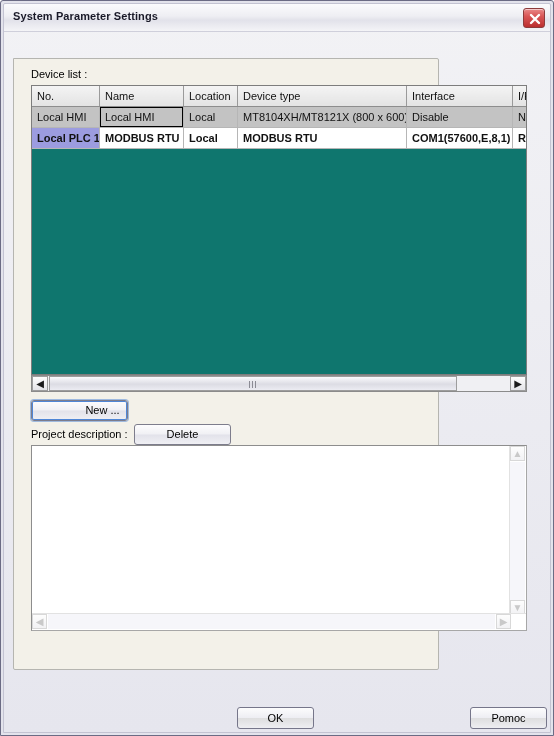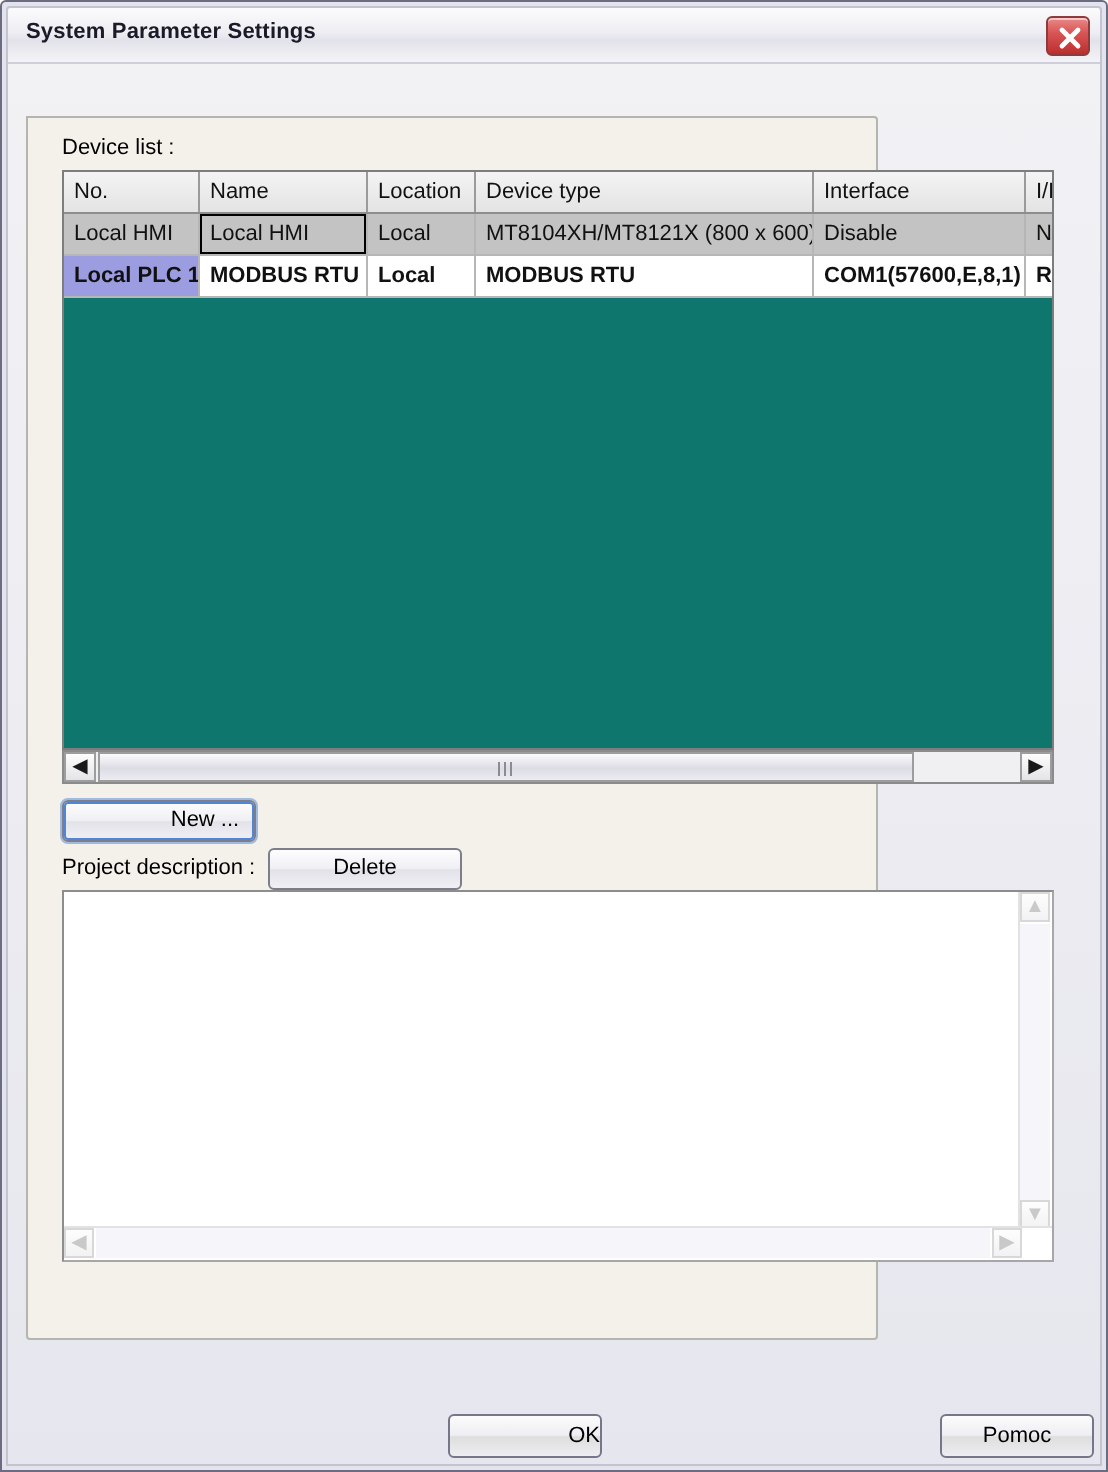--- a/index.html
+++ b/index.html
@@ -383,17 +383,17 @@
             <div class="arrow-glyph arrow-dis">◀</div>
           </div>
           <div class="sb-track-dis" style="left:16px; top:0; width:447px; height:15px;"></div>
           <div class="sb-btn-dis" style="left:464px; top:0;">
             <div class="arrow-glyph arrow-dis">▶</div>
           </div>
         </div>
       </div>
     </div>
 
-    <div class="footer-btn" style="left:220px; top:703px; width:77px;text-align:right;">OK</div>
+    <div class="footer-btn" style="left:233px; top:703px; width:77px;">OK</div>
     <div class="footer-btn" style="left:466px; top:703px; width:77px;">Pomoc</div>
 
   </div>
 </div>
 
 </body></html>

